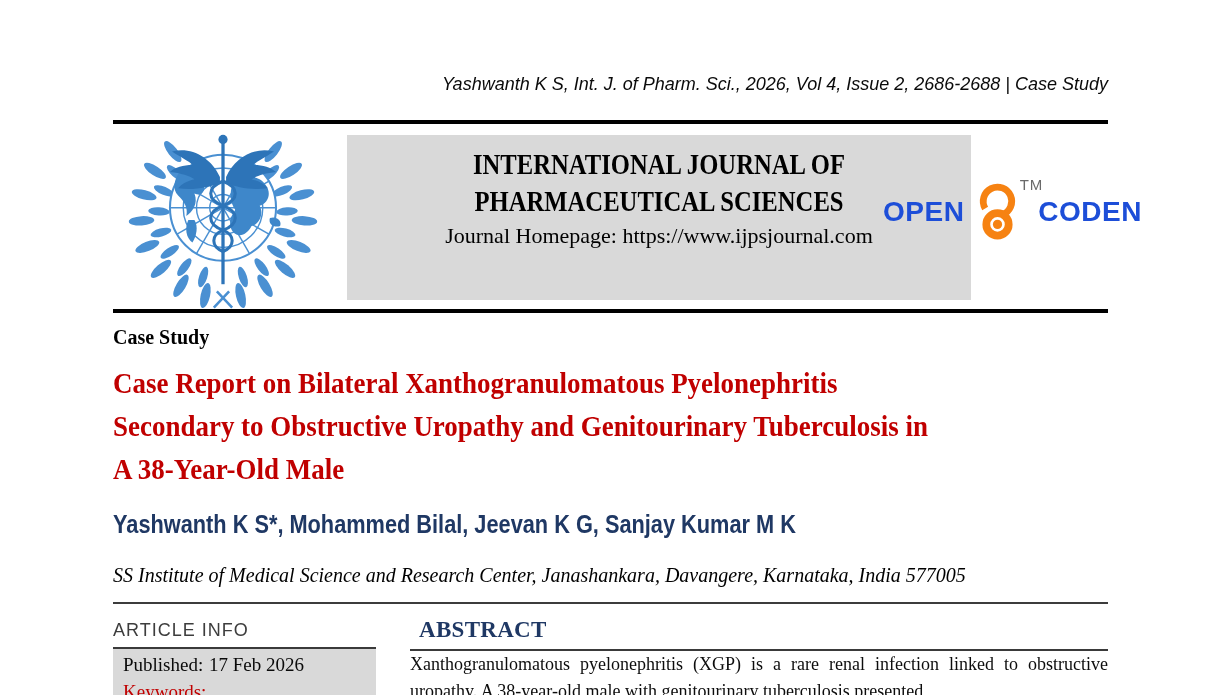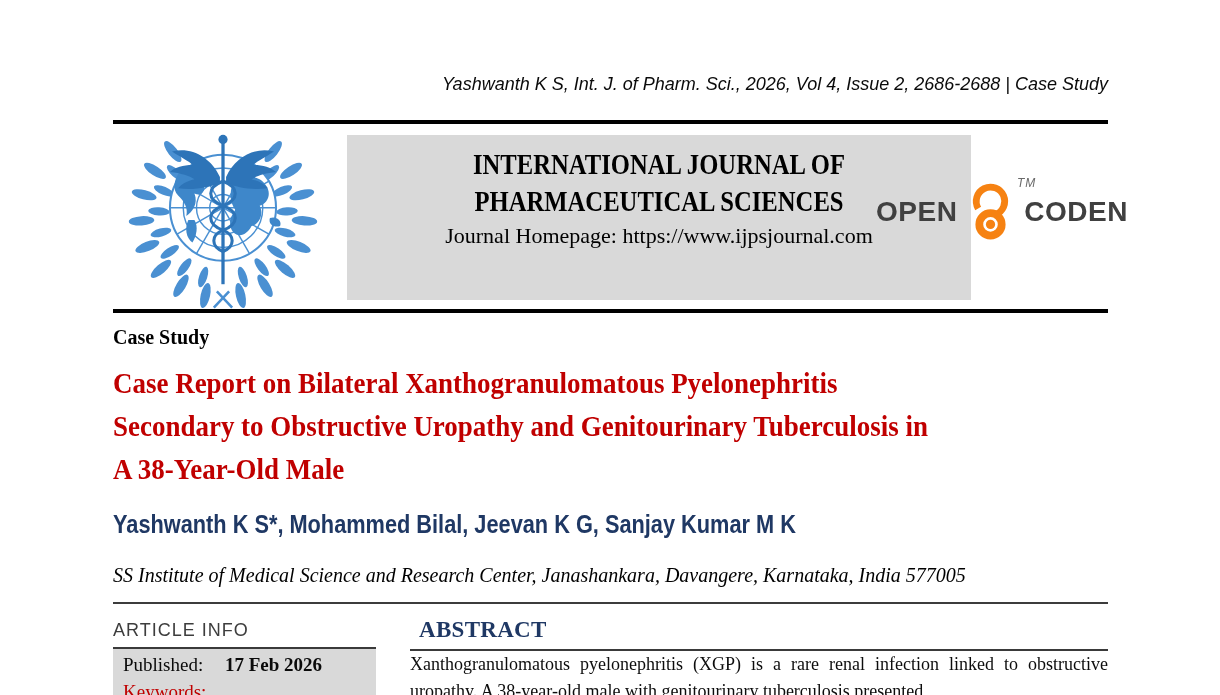--- a/index.html
+++ b/index.html
@@ -18,44 +18,44 @@
   .logo{position:absolute;left:121px;top:130px;width:204px;height:184px;z-index:1;}
 
   .jbox{position:absolute;left:347px;top:135px;width:624px;height:165px;background:#D9D9D9;
         text-align:center;padding-top:11px;box-sizing:border-box;z-index:2;}
   .jt{font-weight:bold;font-size:29px;line-height:37px;transform:scaleX(0.85);transform-origin:center;white-space:nowrap;}
   .jm{font-size:22px;line-height:31px;white-space:nowrap;}
   .jm.link{cursor:default;}
 
   .oa{position:absolute;left:876px;top:181px;display:flex;align-items:center;gap:5px;z-index:2;}
   .oa-word{font-family:"Liberation Sans","DejaVu Sans",sans-serif;font-weight:bold;
-           font-size:28px;color:#404040;letter-spacing:0.5px;}
+           font-size:28px;color:#1d4ed8;letter-spacing:0.5px;margin-left:7px;}
   .oa-lock{position:relative;width:57px;height:61px;display:inline-block;}
   .oa-tm{position:absolute;top:-5px;right:-17px;font-family:"Liberation Sans",sans-serif;
-         font-size:12px;color:#6a6a6a;letter-spacing:1px;font-style:italic;}
+         font-size:15px;color:#6a6a6a;letter-spacing:1px;}
 
   .case-study{position:absolute;left:113px;top:326px;font-weight:bold;font-size:20px;text-align:center;}
 
   .title{position:absolute;left:113px;top:362px;width:1050px;color:#C00000;font-weight:bold;
          font-size:29px;line-height:43px;transform:scaleX(0.93);transform-origin:left top;}
   .title div{white-space:nowrap;}
 
   .authors{position:absolute;left:113px;top:510px;color:#1F3864;
            font-family:"Liberation Sans","DejaVu Sans",sans-serif;font-weight:bold;
            font-size:25px;transform:scaleX(0.87);transform-origin:left center;white-space:nowrap;}
 
   .affiliation{position:absolute;left:113px;top:564px;font-style:italic;font-size:20px;white-space:nowrap;}
 
   .ai-head{position:absolute;left:113px;top:620px;
            font-family:"Liberation Sans","DejaVu Sans",sans-serif;
            font-size:18px;color:#3d3d3d;letter-spacing:1px;}
   .ai-box{position:absolute;left:113px;top:647px;width:263px;height:60px;background:#D9D9D9;
           border-top:2px solid #3a3a3a;box-sizing:border-box;padding:5px 0 0 10px;}
   .ai-pub{font-size:19px;color:#0a0a0a;}
-  .ai-date{margin-left:17px;font-weight:bold;}
+  .ai-date{margin-left:1px;}
   .ai-kw{font-size:19px;color:#C00000;margin-top:5px;}
 
   .ab-head{position:absolute;left:410px;top:617px;color:#1F3864;font-weight:bold;
            font-size:23px;letter-spacing:0.3px;margin-left:9px;}
   .ab-rule{left:410px;top:649px;width:698px;height:2px;background:#3a3a3a;}
   .ab-body{position:absolute;left:410px;top:651px;width:698px;font-size:18px;line-height:27px;
            text-align:justify;color:#0d0d0d;}
 </style>
 </head>
 <body>

